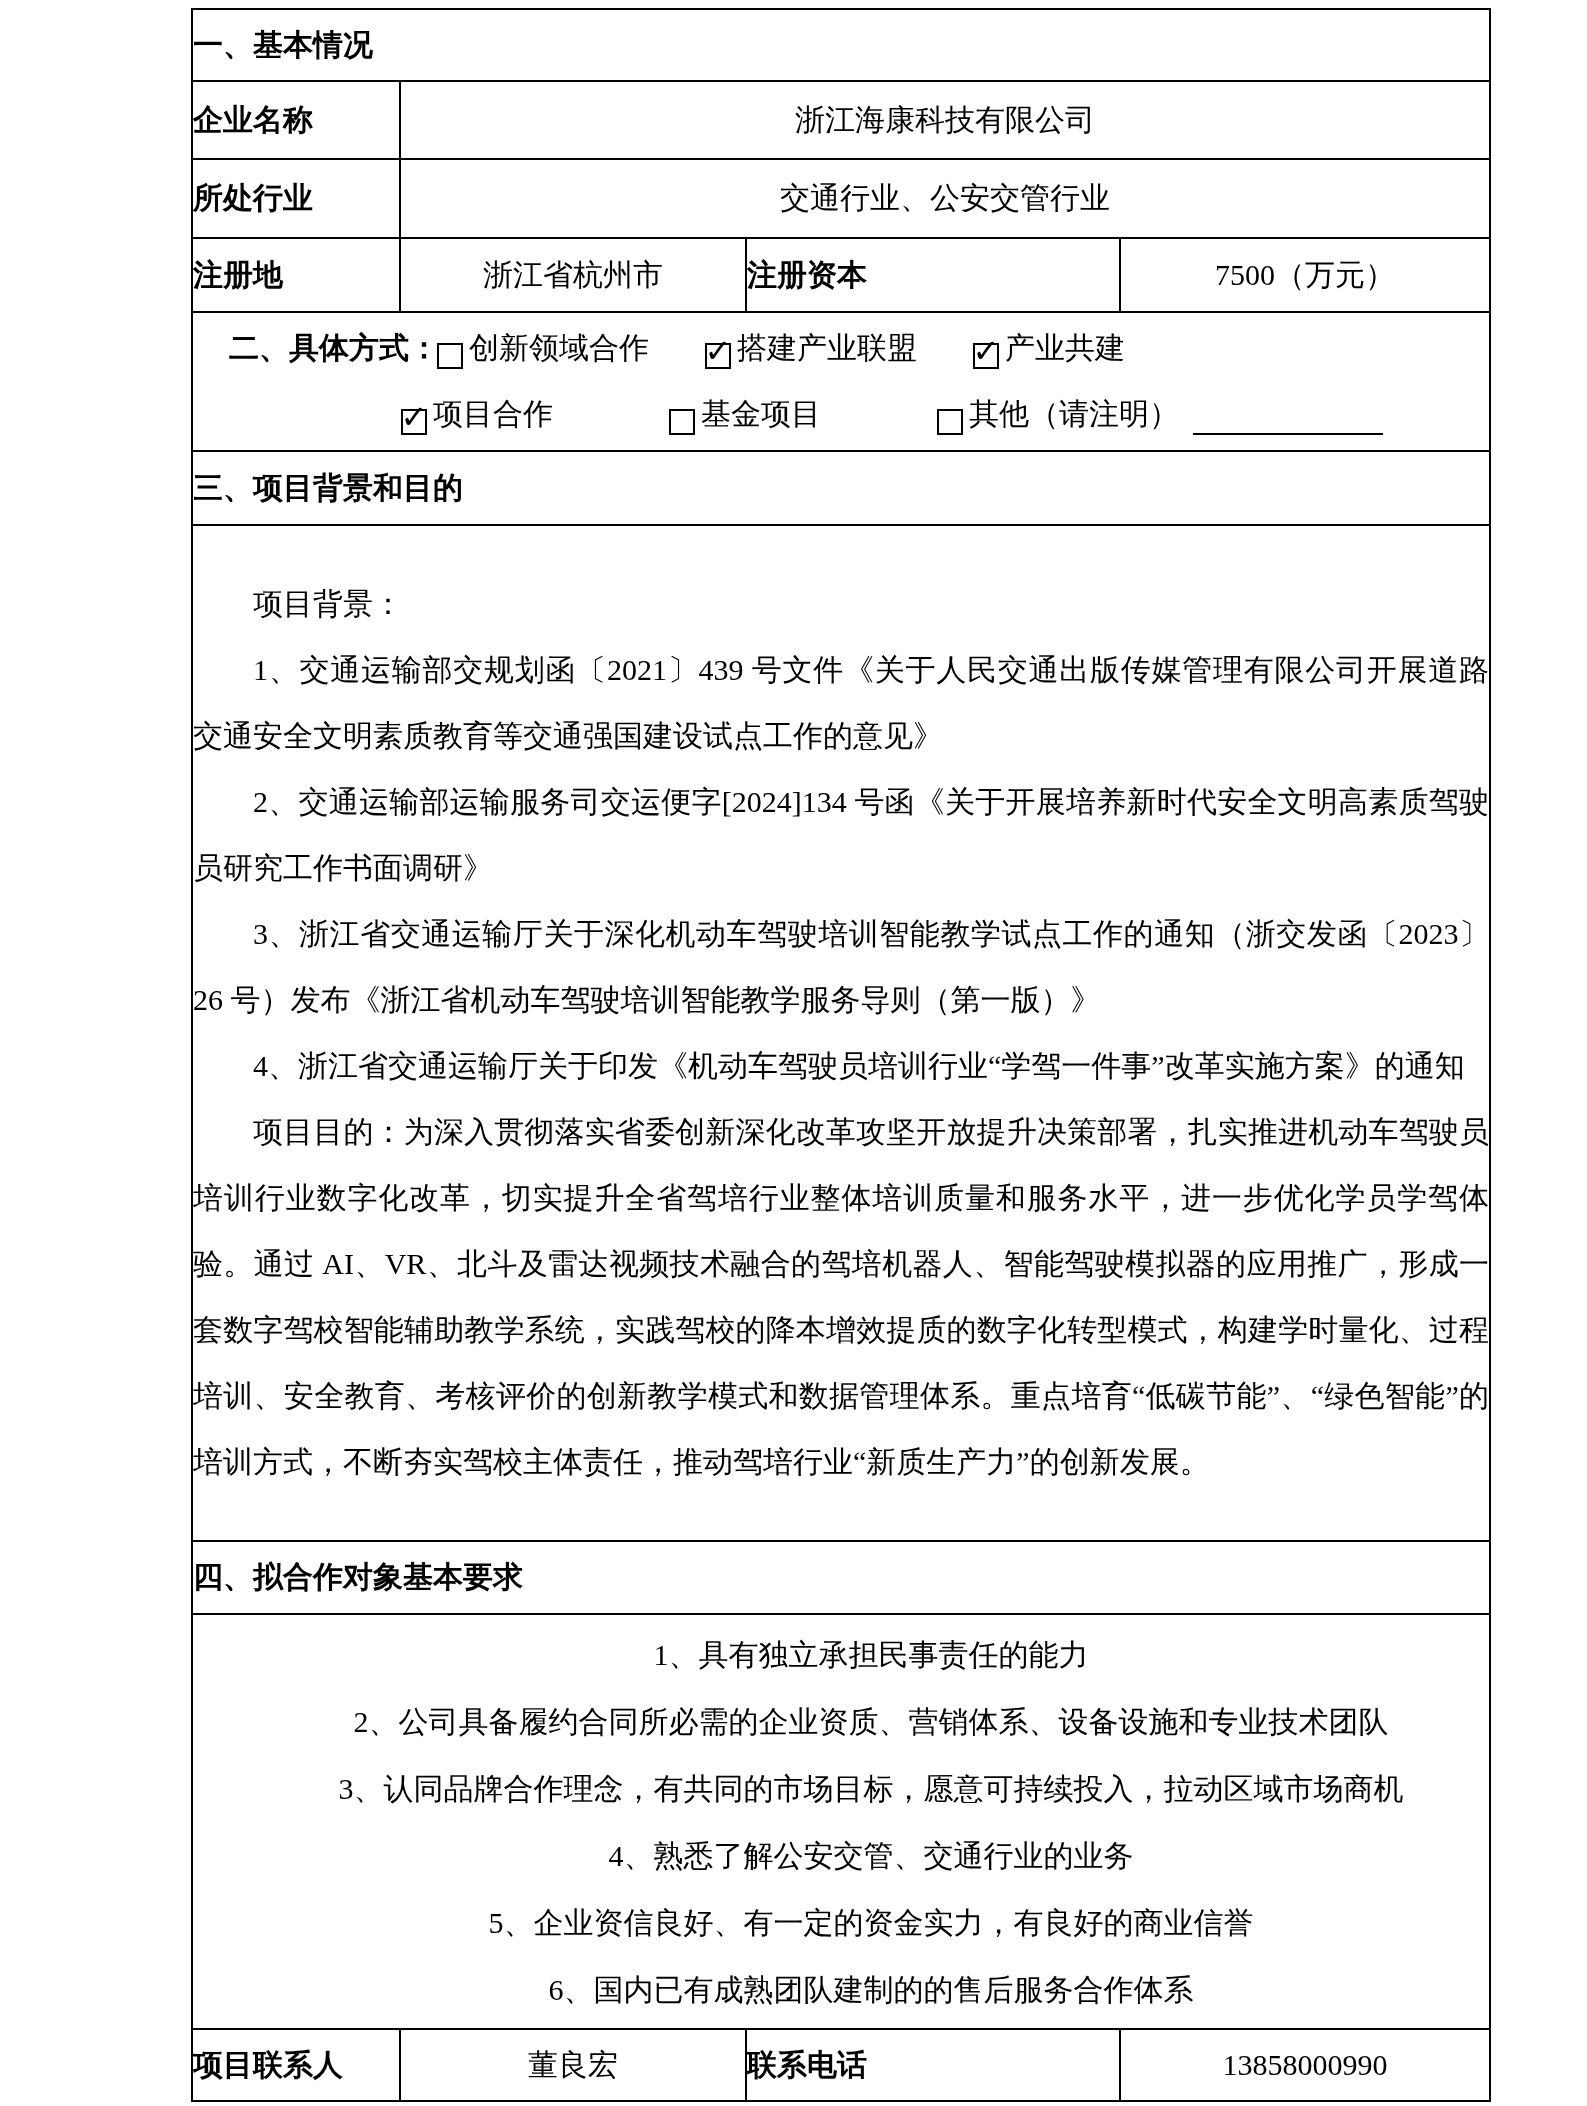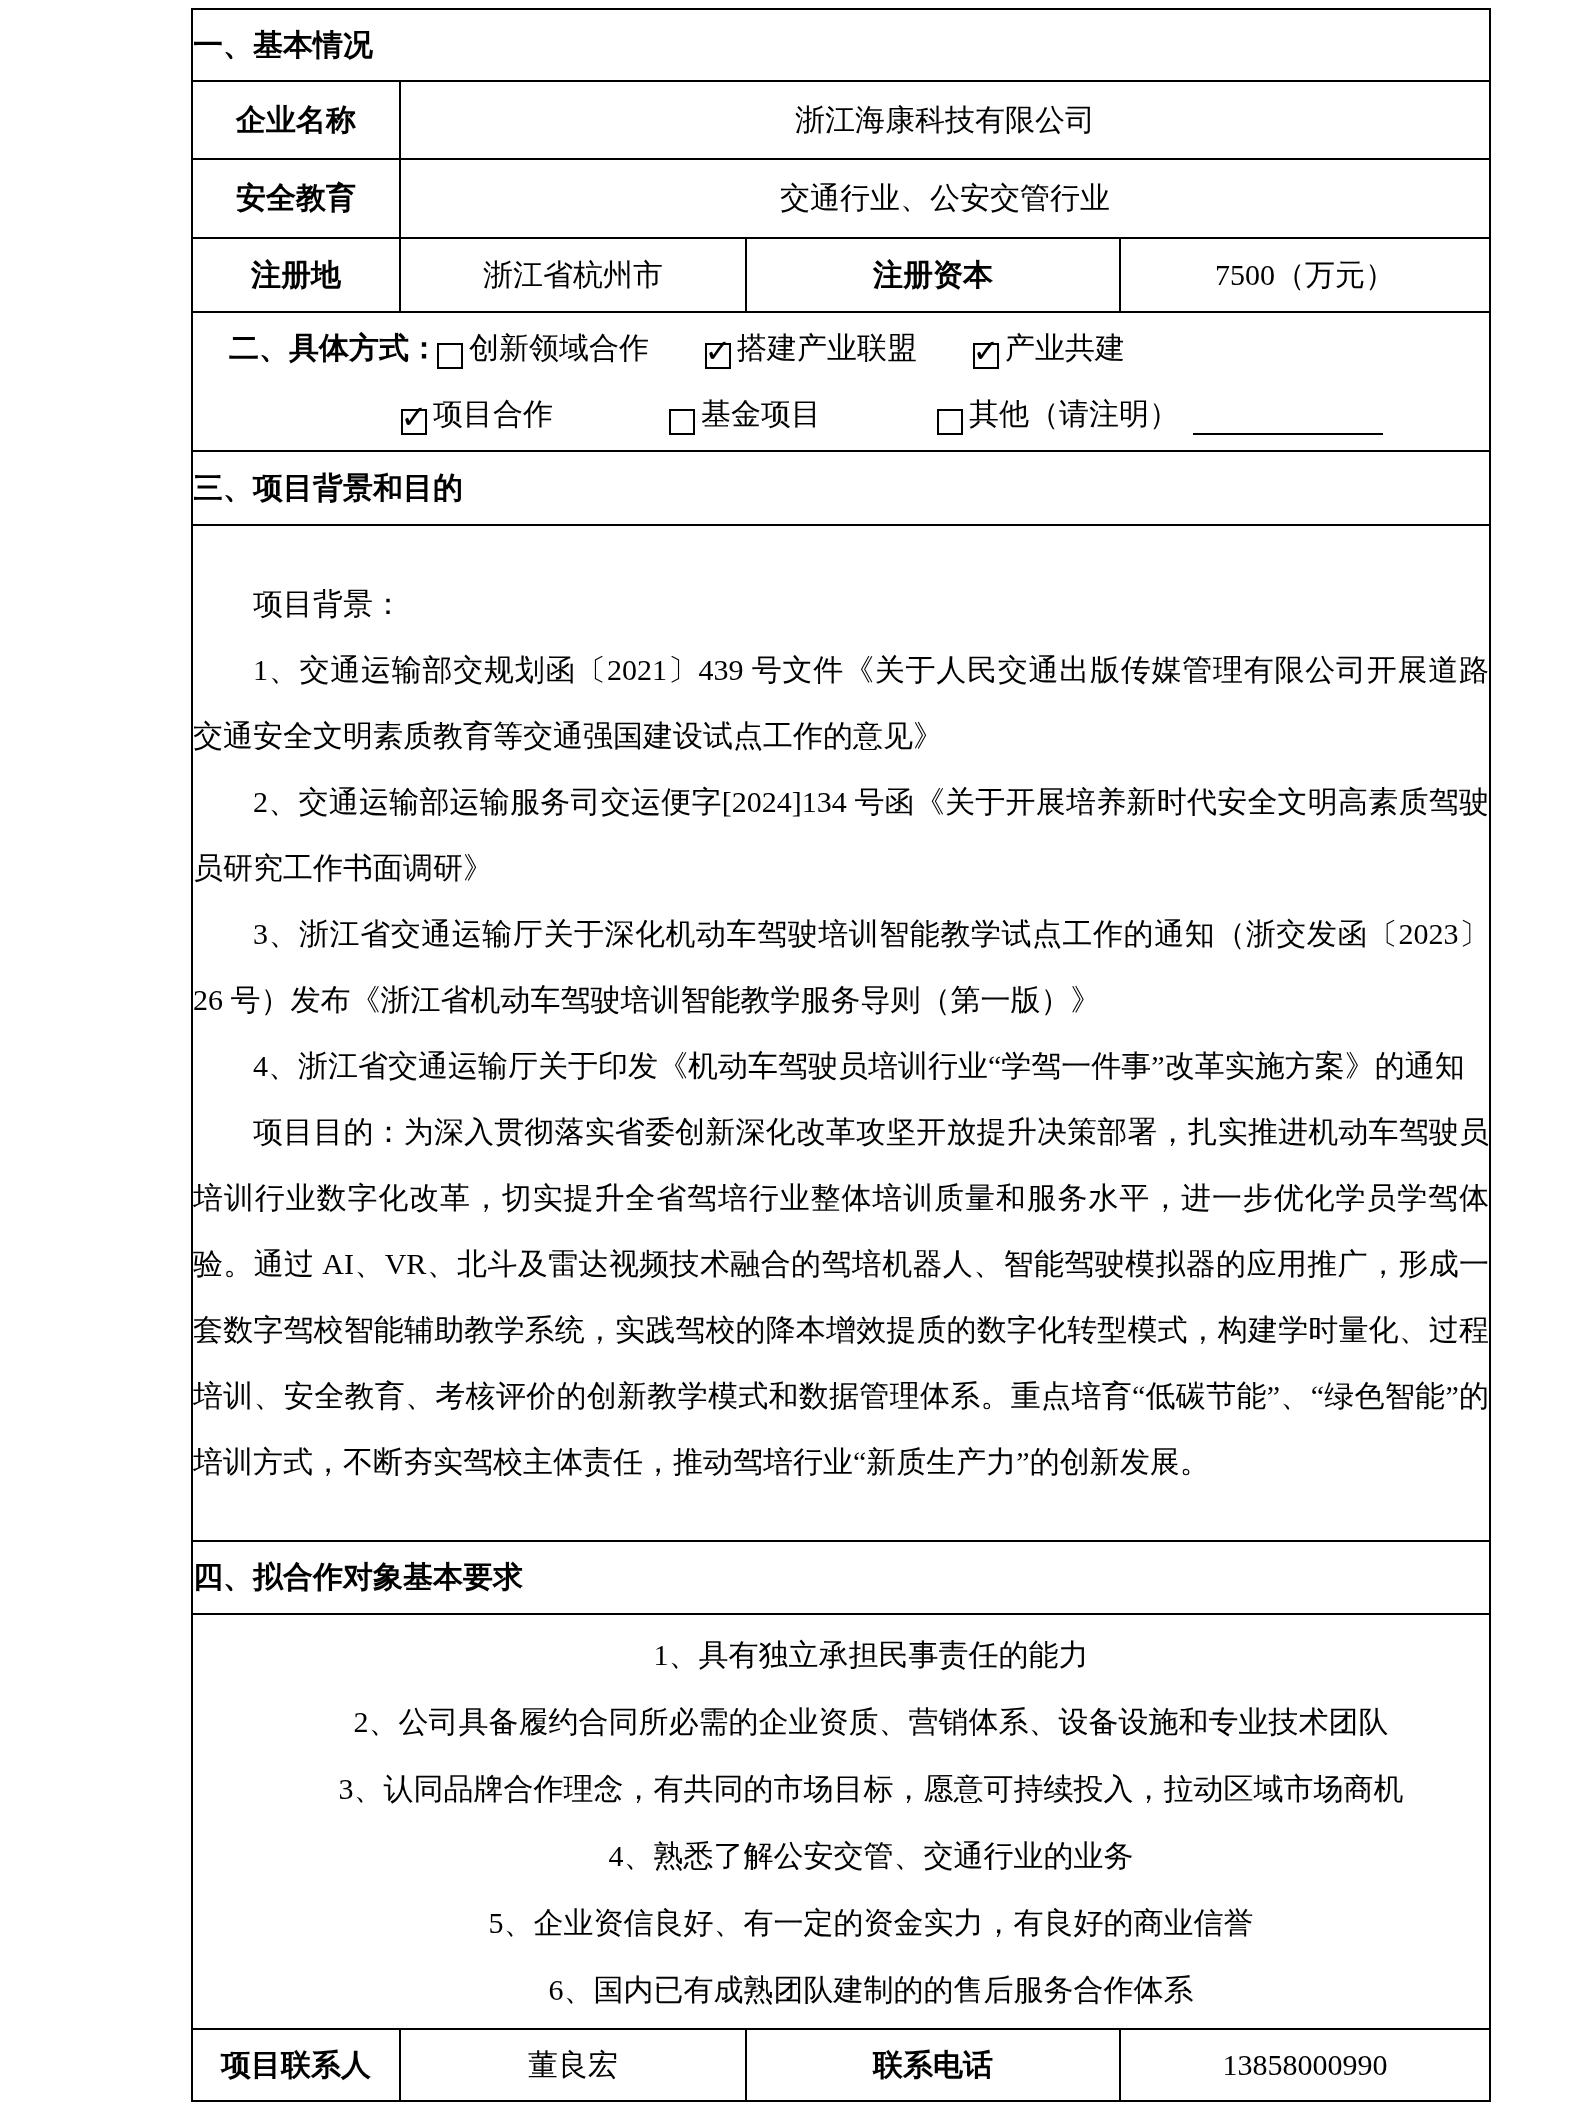--- a/index.html
+++ b/index.html
@@ -32,21 +32,20 @@
     overflow: hidden;
   }
   .sec-title {
     font-weight: bold;
     padding-left: 20px;
     text-align: left;
     border-radius: 15px;
   }
   td.label-cell {
     font-weight: bold;
-    text-align: center;
   }
   td.value-cell {
     text-align: center;
   }
   
   td.chk-cell {
     vertical-align: top;
     padding: 18px 0 0 20px;
   }
   .chk-line {
@@ -128,21 +127,21 @@
         <tr>
       <td colspan="4" class="sec-title" style="height:70px">一、基本情况</td>
     </tr>
 
     <tr>
       <td class="label-cell" style="height:76px">企业名称</td>
       <td colspan="3" class="value-cell">浙江海康科技有限公司</td>
     </tr>
 
     <tr>
-      <td class="label-cell" style="height:77px">安全教育</td>
+      <td class="label-cell" style="height:77px">所处行业</td>
       <td colspan="3" class="value-cell">交通行业、公安交管行业</td>
     </tr>
 
     <tr>
       <td class="label-cell" style="height:72px">注册地</td>
       <td class="value-cell">浙江省杭州市</td>
       <td class="label-cell">注册资本</td>
       <td class="value-cell">7500（万元）</td>
     </tr>
 

